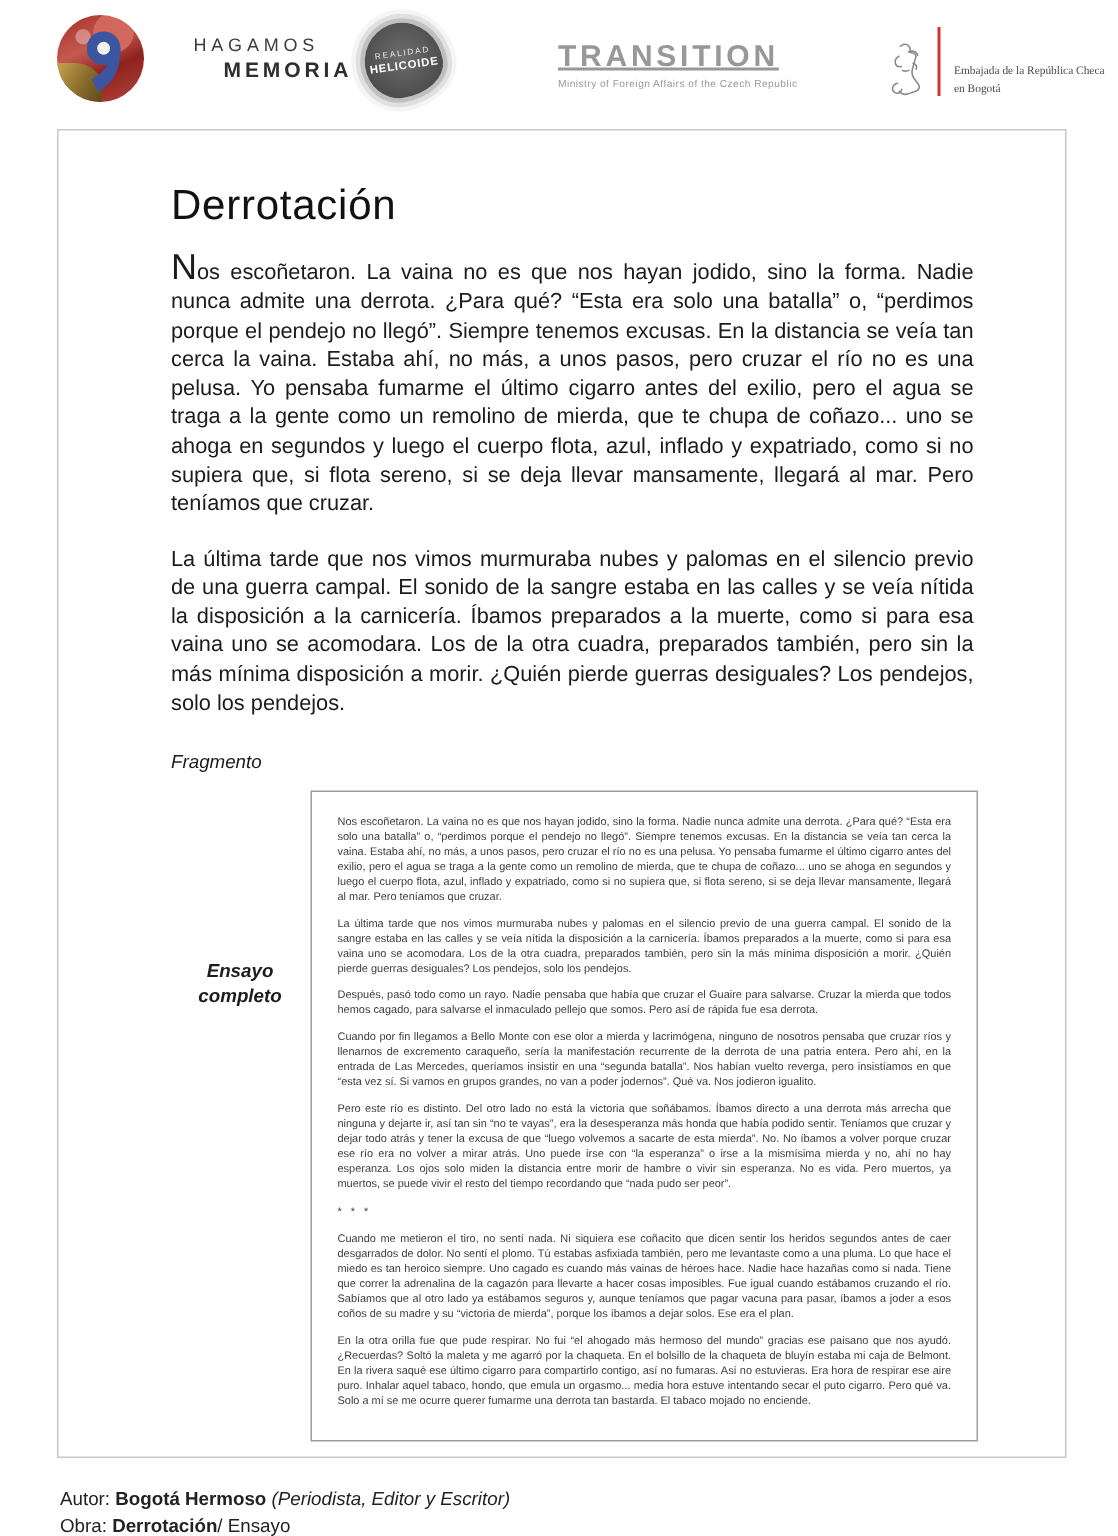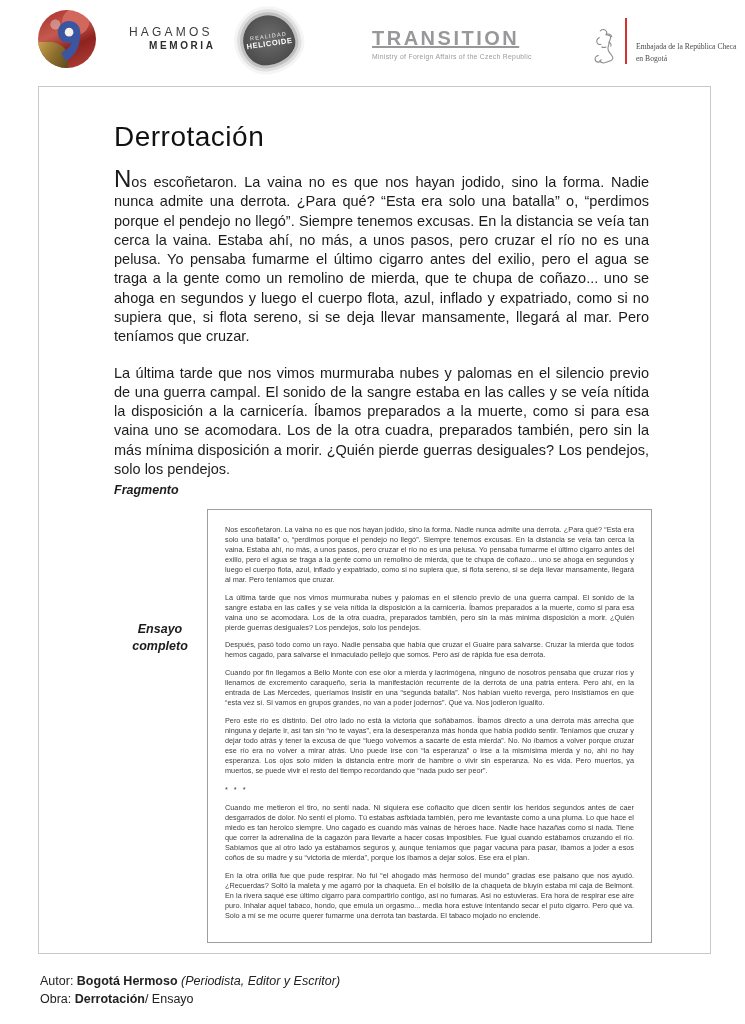--- a/index.html
+++ b/index.html
@@ -22,21 +22,21 @@
       linear-gradient(155deg, #a92f2a 0%, #c35a50 38%, #8e221e 62%, #b5443c 100%);
   }
   .hm-gold {
     position:absolute; left:0; bottom:0; width:30px; height:26px;
     background:linear-gradient(120deg,#c7a24e 0%,#8a6c2c 55%,#5e491c 100%);
     border-top-right-radius:60% ;
   }
   .hm-nine { position:absolute; left:18px; top:10px; }
   .hm-text { margin-left:5px; line-height:1.25; }
   .hm-text .l1 { font-size:12px; letter-spacing:3.2px; color:#3c3c3c; font-weight:400;margin-left:28px; }
-  .hm-text .l2 { font-size:10px; letter-spacing:2.6px; color:#2e2e2e; font-weight:700;padding-left:48px; }
+  .hm-text .l2 { font-size:14px; letter-spacing:2.6px; color:#2e2e2e; font-weight:700;padding-left:48px; }
 
   .logo-helicoide { position:absolute; left:243px; top:15px; }
   .heli-blob {
     width:52px; height:50px; transform:rotate(-8deg);
     border-radius:48% 52% 58% 42% / 52% 58% 42% 48%;
     background:radial-gradient(circle at 50% 45%, #6d6d6d 0%, #4e4e4e 70%);
     box-shadow:0 0 0 3px rgba(120,120,120,.30), 0 0 0 6px rgba(140,140,140,.20), 0 0 0 9px rgba(160,160,160,.10);
     display:flex; flex-direction:column; align-items:center; justify-content:center;
   }
   .heli-blob .r1 { font-size:5.5px; letter-spacing:1.2px; color:#e9e9e9; }
@@ -56,21 +56,21 @@
     position:relative; margin-left:38px; width:673px;
     border:1px solid #c8c8c8; background:#ffffff;
     padding:34px 60px 10px 75px;
   }
   .title { font-size:28px; font-weight:400; letter-spacing:.5px; color:#111; margin-bottom:20px; }
 
   .lead { width:535px; text-align:justify; font-size:14.5px; line-height:1.33; color:#1c1c1c; }
   .lead + .lead { margin-top:17px; }
   .initial-cap { font-size:24px; line-height:0; }
 
-  .fragment-label { margin-top:4px; font-size:12.5px; font-weight:700; font-style:italic; color:#1c1c1c; }
+  .fragment-label { margin-top:22px; font-size:12.5px; font-weight:400; font-style:italic; color:#1c1c1c; }
 
   .essay-row { display:flex; margin-top:12px; }
   .essay-label-col { width:93px; flex:none; display:flex; justify-content:flex-end; }
   .essay-label {
     margin-top:112px; padding-right:14px; text-align:center;
     font-size:12.5px; font-weight:700; font-style:italic; line-height:1.35; color:#1c1c1c;
     width:80px;
   }
   .essay-box {
     width:445px; flex:none; border:1px solid #9e9e9e; background:#fff;

